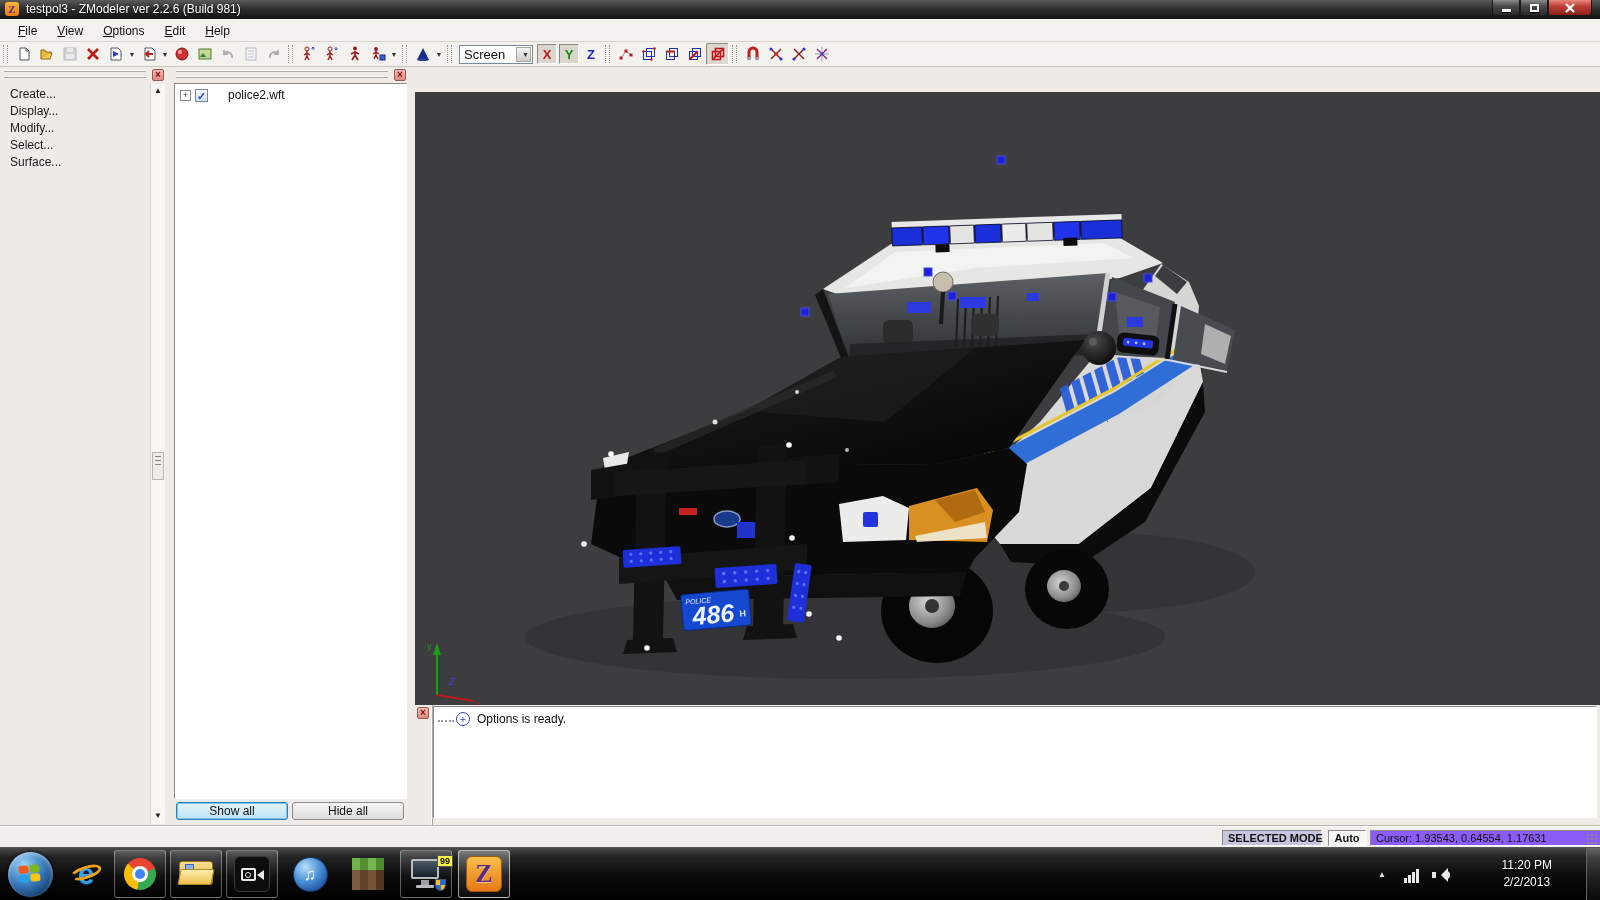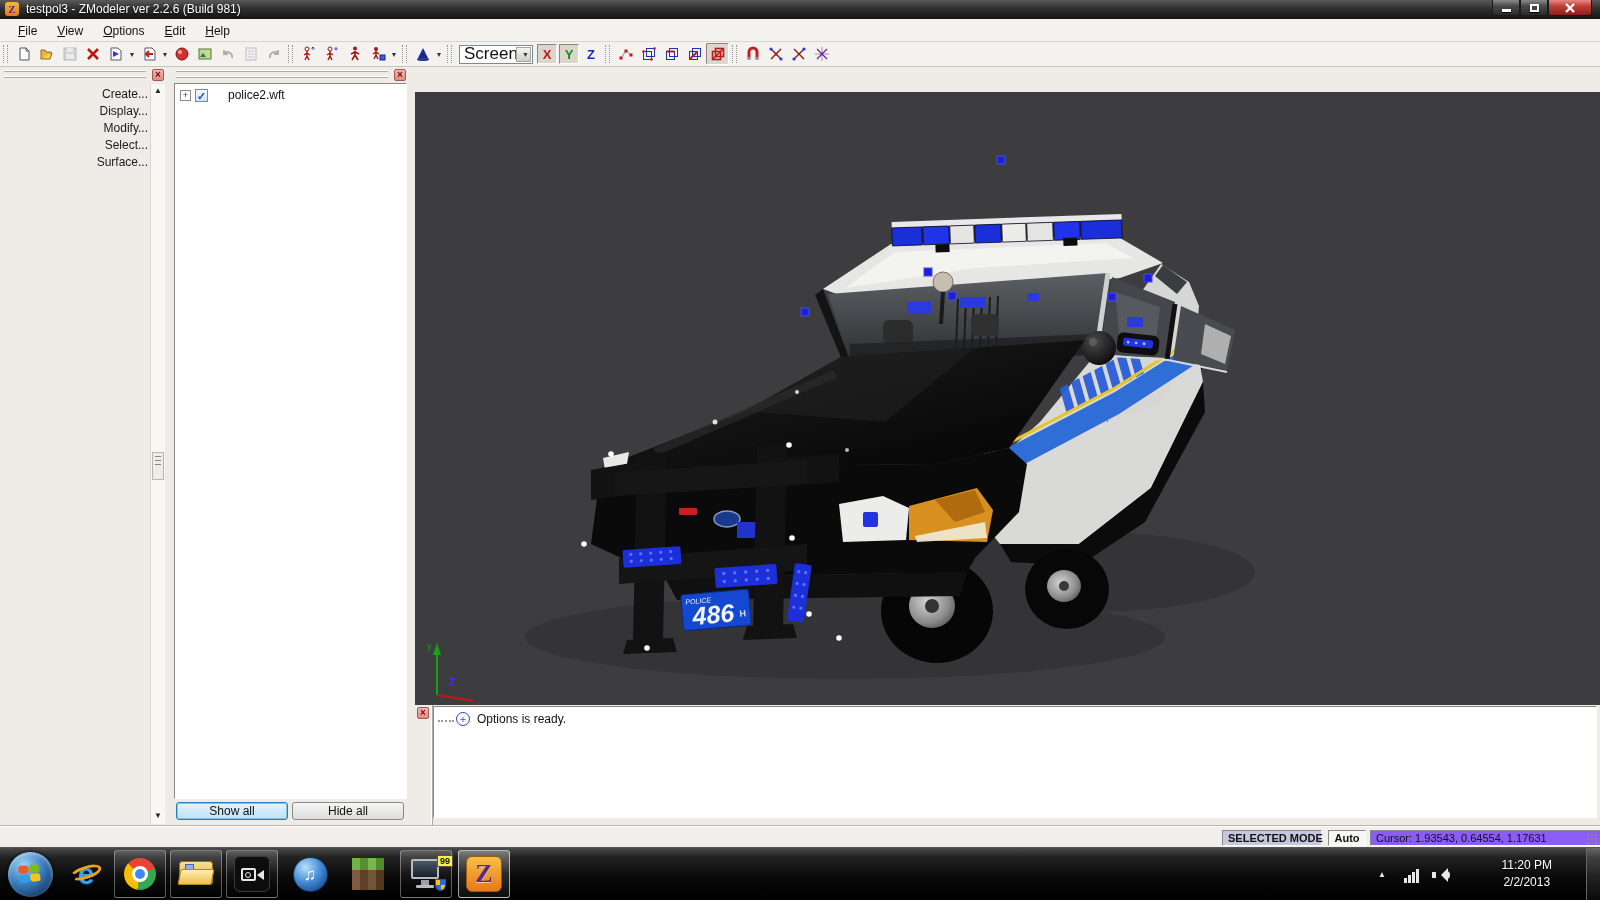--- a/index.html
+++ b/index.html
@@ -28,34 +28,34 @@
 
   
   .toolbar{position:absolute;left:0;top:42px;width:1600px;height:25px;background:#f4f2ee;
     border-bottom:1px solid #c8c4be;display:flex;align-items:center;}
   .tb-grip{width:5px;height:18px;border-left:1px dotted #9a968e;border-right:1px dotted #9a968e;margin:0 4px 0 3px;}
   .tb-btn{width:23px;height:22px;display:flex;align-items:center;justify-content:center;border:1px solid transparent;border-radius:2px;}
   .tb-btn.pressed{background:#dcd8d0;border-color:#8a867e #fff #fff #8a867e;}
   .tb-btn.dis{opacity:.4;}
   .tb-caret{width:10px;height:22px;font-size:7px;color:#333;display:flex;align-items:center;justify-content:center;}
   .combo{width:74px;height:19px;background:#fff;border:1px solid #7a8a99;display:flex;align-items:center;position:relative;margin:0 3px;}
-  .combo span{padding-left:4px;font-size:17px;}
+  .combo span{padding-left:4px;font-size:13px;}
   .combo .dd{position:absolute;right:1px;top:1px;bottom:1px;width:15px;background:linear-gradient(#f4f4f4,#d0cdc8);
     border:1px solid #a8a49e;font-size:7px;display:flex;align-items:center;justify-content:center;color:#333;}
   .axis-btn{width:20px;height:20px;font-size:13px;font-weight:bold;display:flex;align-items:center;justify-content:center;border:1px solid transparent;margin:0 1px;}
   .axis-btn.on{background:#dad6ce;border-color:#8a867e #fff #fff #8a867e;}
   .ax{color:#c01818;} .ay{color:#188a18;} .az{color:#1828c8;}
 
   
   .lpanel{position:absolute;left:0;top:67px;width:166px;height:759px;background:#efece8;}
   .tpanel{position:absolute;left:168px;top:67px;width:242px;height:759px;background:#efece8;}
   .griprow{position:absolute;top:3px;height:8px;border-top:2px ridge #fffef8;border-bottom:2px ridge #fffef8;}
   .panel-x{position:absolute;top:2px;width:12px;height:12px;background:linear-gradient(#f4b8b2,#e08a82);
     border:1px solid #9a5a54;color:#7a0a04;font-size:10px;font-weight:bold;line-height:10px;text-align:center;border-radius:2px;}
-  .cmd-item{padding:2px 0 2px 10px;font-size:12px;color:#1a1a1a;height:17px;text-align:right;}
+  .cmd-item{padding:2px 0 2px 10px;font-size:12px;color:#1a1a1a;height:17px;}
   .lscroll{position:absolute;right:1px;top:17px;width:15px;height:740px;background:#f8f7f4;border-left:1px solid #d8d4ce;}
   .lscroll .up{position:absolute;top:2px;left:3px;font-size:8px;color:#222;}
   .lscroll .dn{position:absolute;bottom:4px;left:3px;font-size:8px;color:#222;}
   .lthumb{position:absolute;left:1px;top:368px;width:12px;height:28px;background:#efece8;border:1px solid #b8b4ae;}
   .lthumb i{display:block;height:1px;background:#8a867e;margin:3px 2px 0 2px;}
   .treebox{position:absolute;left:6px;top:16px;width:233px;height:716px;background:#fff;
     border:1px solid;border-color:#8a8a8a #fff #fff #8a8a8a;}
   .tree-row{display:flex;align-items:center;padding:4px 0 0 5px;}
   .expander{width:11px;height:11px;border:1px solid #8a8a8a;background:#fff;font-size:9px;line-height:9px;text-align:center;color:#333;}
   .cbx{width:13px;height:13px;margin-left:4px;border:1px solid #7a8a99;background:linear-gradient(#f6fbfe,#cfe3f2);

